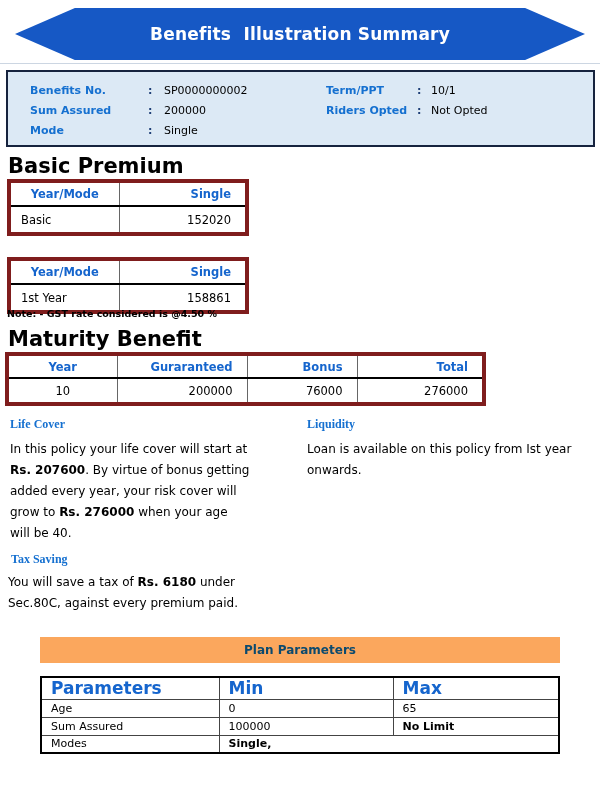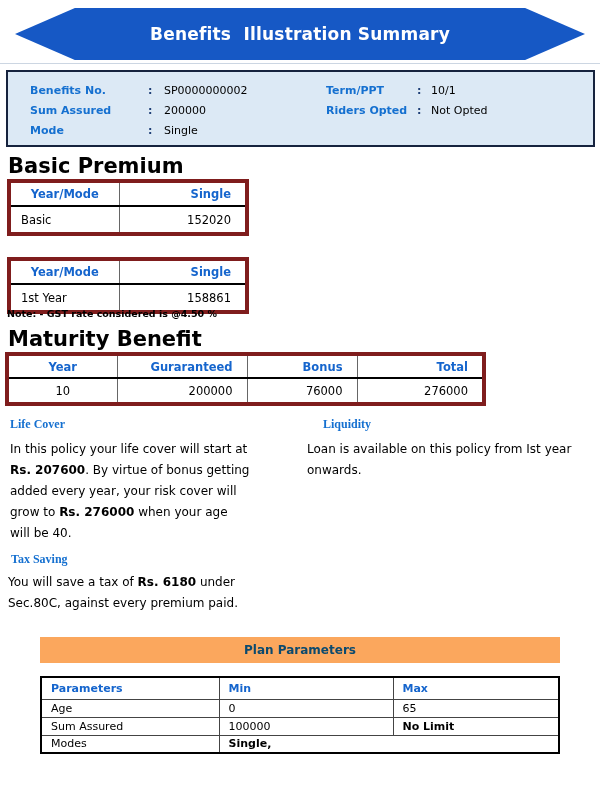--- a/index.html
+++ b/index.html
@@ -47,21 +47,21 @@
 
   .note-line { position:absolute; font-size:9.5px; font-weight:bold; color:#000; }
 
   .para { position:absolute; font-size:12px; color:#000; line-height:21px; }
 
   
   .plan-banner { position:absolute; left:40px; top:637px; width:520px; height:26px; background:#FBA75D;
                  display:flex; align-items:center; justify-content:center; }
   .plan-banner-title { font-size:12px; font-weight:bold; color:#0c4a6e; }
   .plan-tbl { border:2px solid #000; }
-  .plan-tbl th { color:#1565CD; font-weight:bold; font-size:11px; height:22px; text-align:left; padding-left:9px; border:1px solid #444; }
+  .plan-tbl th { color:#1565CD; font-weight:bold; font-size:17px; height:22px; text-align:left; padding-left:9px; border:1px solid #444; }
   .plan-tbl td { color:#000; font-size:11px; height:18px; text-align:left; padding-left:9px; border:1px solid #444; }
   .plan-tbl tr > *:first-child { border-left:none; }
   .plan-tbl tr > *:last-child { border-right:none; }
   .plan-tbl thead tr > * { border-top:none; }
   .plan-tbl tbody tr:last-child > * { border-bottom:none; }
   .bold-cell { font-weight:bold; }
 </style>
 </head>
 <body>
 
@@ -166,21 +166,21 @@
         <td class="ar">276000</td>
       </tr>
     </tbody>
   </table>
 
   <div class="h-blue" style="left:10px; top:417px;">Life Cover</div>
   <div class="para" style="left:10px; top:439px; width:240px;">
     <span>In this policy your life cover will start at </span><b>Rs. 207600</b><span>. By virtue of bonus getting added every year, your risk cover will grow to </span><b>Rs. 276000</b><span> when your age will be 40.</span>
   </div>
 
-  <div class="h-blue" style="left:307px; top:417px;margin-left:16px;">Liquidity</div>
+  <div class="h-blue" style="left:307px; top:417px;">Liquidity</div>
   <div class="para" style="left:307px; top:439px; width:268px;">Loan is available on this policy from Ist year onwards.</div>
 
   <div class="h-blue" style="left:11px; top:552px;">Tax Saving</div>
   <div class="para" style="left:8px; top:572px; width:252px;">
     <span>You will save a tax of </span><b>Rs. 6180</b><span> under Sec.80C, against every premium paid.</span>
   </div>
 
   <div class="plan-banner">
     <span class="plan-banner-title">Plan Parameters</span>
   </div>

